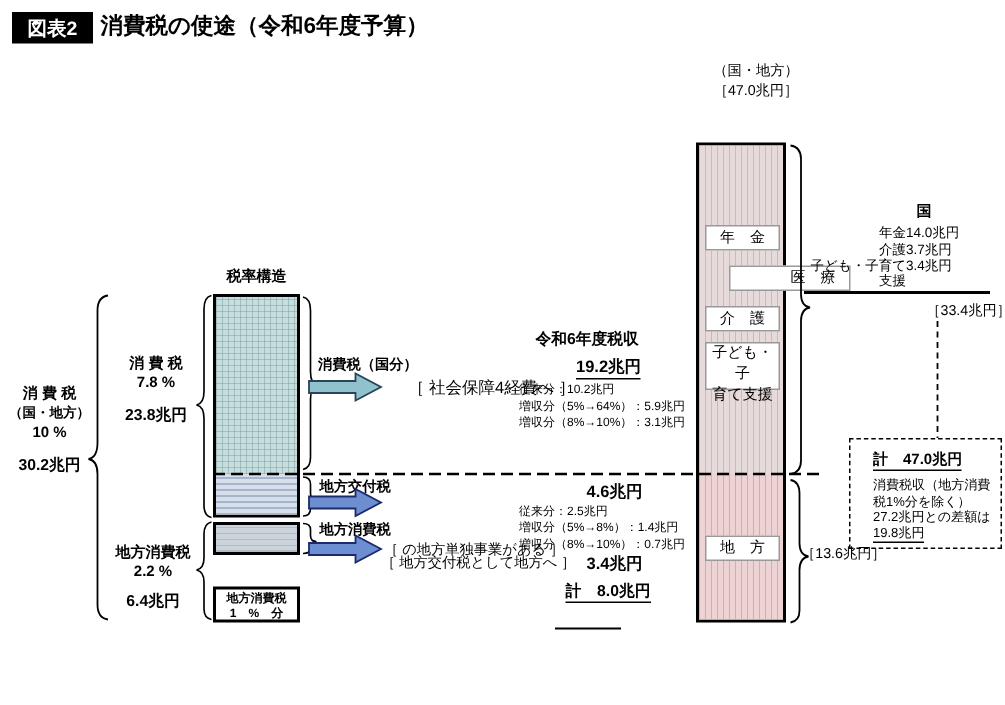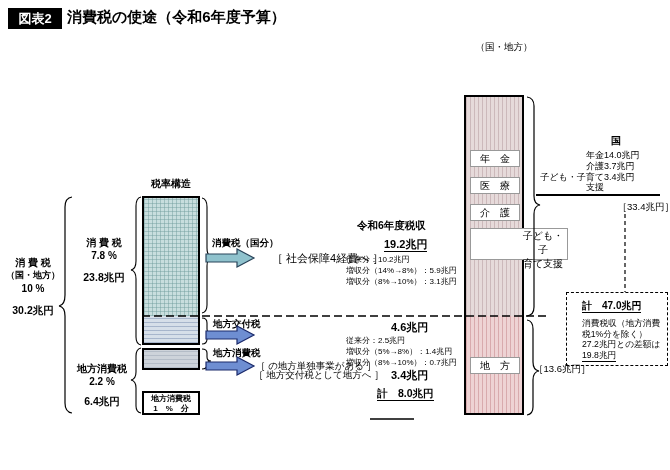--- a/index.html
+++ b/index.html
@@ -76,44 +76,45 @@
   <div class="t" style="left:256px;top:251px;font-size:11px;margin-left:16px;">［ 社会保障4経費へ ］</div>
   <div class="t b" style="left:213px;top:318px;font-size:9.5px;">地方交付税</div>
   <div class="t" style="left:254px;top:330px;font-size:9.5px;margin-top:39px;">［ 地方交付税として地方へ ］</div>
   <div class="t b" style="left:213px;top:347px;font-size:9.5px;">地方消費税</div>
   <div class="t" style="left:256px;top:360px;font-size:9.5px;">［ の地方単独事業がある ］</div>
 
   <div class="t b" style="left:357px;top:219px;font-size:10.5px;">令和6年度税収</div>
   <div class="t b" style="left:384px;top:237px;font-size:11px;"><span class="u">19.2兆円</span></div>
   <div class="t" style="left:346px;top:254px;font-size:8px;line-height:11px;">
     <div>従来分：10.2兆円</div>
-    <div>増収分（14%→8%）：5.9兆円</div>
+    <div>増収分（5%→64%）：5.9兆円</div>
     <div>増収分（8%→10%）：3.1兆円</div>
   </div>
   <div class="t b" style="left:391px;top:320px;font-size:11px;">4.6兆円</div>
   <div class="t" style="left:346px;top:335px;font-size:8px;line-height:11px;">
     <div>従来分：2.5兆円</div>
     <div>増収分（5%→8%）：1.4兆円</div>
     <div>増収分（8%→10%）：0.7兆円</div>
   </div>
   <div class="t b" style="left:391px;top:368px;font-size:11px;">3.4兆円</div>
   <div class="t b" style="left:377px;top:387px;font-size:10.5px;"><span class="u">計　8.0兆円</span></div>
 
   <div class="t c" style="left:449px;top:41px;width:110px;white-space:normal;">
     <div style="font-size:9.5px;">（国・地方）</div>
+    <div style="font-size:9.5px;">［47.0兆円］</div>
   </div>
 
   <div class="bar" style="left:464px;top:95px;width:60px;height:320px;">
     <div class="soc-up" style="height:219px;"></div>
     <div class="soc-low" style="height:97px;"></div>
   </div>
   <div class="seglabel" style="left:470px;top:150px;width:48px;height:15px;">年　金</div>
-  <div class="seglabel" style="left:470px;top:177px;width:48px;height:15px;">医　療</div>
+  <div class="seglabel" style="left:486px;top:177px;width:48px;height:15px;padding-left:31px;">医　療</div>
   <div class="seglabel" style="left:470px;top:204px;width:48px;height:15px;">介　護</div>
-  <div class="seglabel pre" style="left:470px;top:228px;width:48px;height:30px;line-height:14px;padding-left:48px;">子ども・子
+  <div class="seglabel pre" style="left:470px;top:228px;width:48px;height:30px;line-height:14px;">子ども・子
 育て支援</div>
   <div class="seglabel" style="left:470px;top:357px;width:48px;height:15px;">地　方</div>
 
   <div class="t b c" style="left:596px;top:134px;width:40px;font-size:10px;">国</div>
   <div class="t" style="left:536px;top:150px;width:120px;white-space:normal;">
     <div class="row">
       <span class="lab">年金</span>
       <span class="val">14.0兆円</span>
     </div>
     <div class="row">

